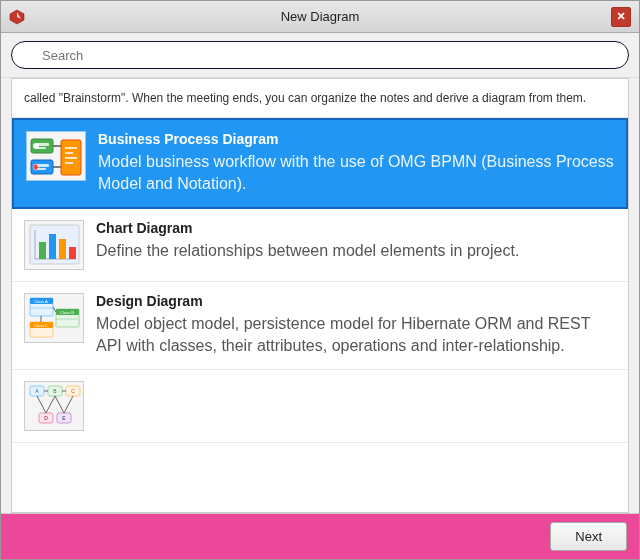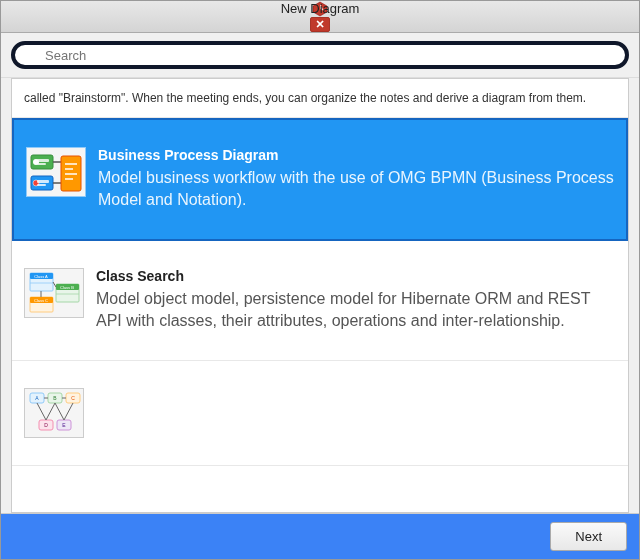--- a/index.html
+++ b/index.html
@@ -22,24 +22,23 @@
       display: flex;
       flex-direction: column;
       box-shadow: 2px 2px 8px rgba(0,0,0,0.4);
     }
     .title-bar {
       background: linear-gradient(to bottom, #e8e8e8, #d4d4d4);
       border-bottom: 1px solid #aaa;
       display: flex;
       align-items: center;
       justify-content: space-between;
-      padding: 0 20px;
+      padding: 0 8px;
       height: 32px;
       flex-shrink: 0;
-      flex-direction: column;
     }
     .title-bar-left {
       display: flex;
       align-items: center;
       gap: 6px;
     }
     .title-icon {
       width: 16px;
       height: 16px;
       display: flex;
@@ -76,21 +75,21 @@
     }
     .search-area {
       padding: 8px 10px;
       background: #f0f0f0;
       border-bottom: 1px solid #ddd;
       flex-shrink: 0;
     }
     .search-box {
       width: 100%;
       height: 28px;
-      border: 4px solid #0f172a;
+      border: 1px solid #0f172a;
       border-radius: 14px;
       padding: 0 12px 0 30px;
       font-size: 13px;
       background: white;
       color: #888;
       outline: none;
       position: relative;
     }
     .search-wrapper {
       position: relative;
@@ -119,21 +118,21 @@
     .top-text {
       padding: 10px 12px;
       font-size: 12px;
       color: #333;
       line-height: 1.5;
       border-bottom: 1px solid #e8e8e8;
     }
     .diagram-item {
       display: flex;
       align-items: flex-start;
-      padding: 27px 12px;
+      padding: 11px 12px;
       border-bottom: 1px solid #e8e8e8;
       cursor: pointer;
       gap: 12px;
     }
     .diagram-item.selected {
       background: #2196f3;
       border: 2px solid #1565c0;
     }
     .diagram-item.selected .item-title {
       color: white;
@@ -167,21 +166,21 @@
     .item-desc {
       font-size: 16px;
       color: #555;
       line-height: 1.4;
     }
     .footer {
       display: flex;
       justify-content: flex-end;
       padding: 8px 12px;
       gap: 6px;
-      background: #3b82f6;
+      background: #ec4899;
       border-top: 1px solid #ccc;
       flex-shrink: 0;
     }
     .btn {
       padding: 6px 24px;
       font-size: 13px;
       border: 1px solid #aaa;
       border-radius: 3px;
       background: linear-gradient(to bottom, #fafafa, #e8e8e8);
       cursor: pointer;
@@ -237,41 +236,58 @@
             <line x1="36" y1="24" x2="48" y2="24" stroke="white" stroke-width="1.5"></line>
             <line x1="36" y1="29" x2="44" y2="29" stroke="white" stroke-width="1.5"></line>
           </svg>
         </div>
         <div class="item-content">
           <div class="item-title">Business Process Diagram</div>
           <div class="item-desc">Model business workflow with the use of OMG BPMN (Business Process Model and Notation).</div>
         </div>
       </div>
 
+      <div class="diagram-item">
+        <div class="item-icon">
+          <svg width="55" height="45" viewBox="0 0 55 45">
+            <rect x="3" y="3" width="49" height="39" rx="1" fill="#e8f0fe" stroke="#aaa" stroke-width="0.5"></rect>
+            <line x1="8" y1="8" x2="8" y2="37" stroke="#aaa" stroke-width="1"></line>
+            <line x1="8" y1="37" x2="49" y2="37" stroke="#aaa" stroke-width="1"></line>
+            <rect x="12" y="20" width="7" height="17" fill="#4CAF50"></rect>
+            <rect x="22" y="12" width="7" height="25" fill="#2196F3"></rect>
+            <rect x="32" y="17" width="7" height="20" fill="#FF9800"></rect>
+            <rect x="42" y="25" width="7" height="12" fill="#F44336"></rect>
+          </svg>
+        </div>
+        <div class="item-content">
+          <div class="item-title">Chart Diagram</div>
+          <div class="item-desc">Define the relationships between model elements in project.</div>
+        </div>
+      </div>
 
       <div class="diagram-item">
         <div class="item-icon">
           <svg width="55" height="45" viewBox="0 0 55 45">
             <rect x="3" y="3" width="23" height="18" rx="1" fill="#e3f2fd" stroke="#90CAF9" stroke-width="1"></rect>
             <rect x="3" y="3" width="23" height="6" rx="1" fill="#2196F3"></rect>
             <text x="14" y="8" font-size="4" fill="white" text-anchor="middle">Class A</text>
             <line x1="3" y1="13" x2="26" y2="13" stroke="#90CAF9" stroke-width="0.8"></line>
             <rect x="29" y="14" width="23" height="18" rx="1" fill="#e8f5e9" stroke="#A5D6A7" stroke-width="1"></rect>
             <rect x="29" y="14" width="23" height="6" rx="1" fill="#4CAF50"></rect>
             <text x="40" y="19" font-size="4" fill="white" text-anchor="middle">Class B</text>
             <line x1="29" y1="24" x2="52" y2="24" stroke="#A5D6A7" stroke-width="0.8"></line>
             <rect x="3" y="27" width="23" height="15" rx="1" fill="#fff3e0" stroke="#FFCC80" stroke-width="1"></rect>
             <rect x="3" y="27" width="23" height="6" rx="1" fill="#FF9800"></rect>
             <text x="14" y="32" font-size="4" fill="white" text-anchor="middle">Class C</text>
             <line x1="26" y1="12" x2="29" y2="17" stroke="#666" stroke-width="1"></line>
             <line x1="14" y1="21" x2="14" y2="27" stroke="#666" stroke-width="1"></line>
           </svg>
         </div>
         <div class="item-content">
-          <div class="item-title">Class Search</div>
+          <div class="item-title">Design Diagram</div>
           <div class="item-desc">Model object model, persistence model for Hibernate ORM and REST API with classes, their attributes, operations and inter-relationship.</div>
         </div>
       </div>
 
       <div class="diagram-item">
         <div class="item-icon">
           <svg width="55" height="45" viewBox="0 0 55 45">
             <rect x="3" y="3" width="14" height="10" rx="2" fill="#e3f2fd" stroke="#90CAF9" stroke-width="1"></rect>
             <text x="10" y="10" font-size="5" fill="#1565C0" text-anchor="middle">A</text>
             <rect x="21" y="3" width="14" height="10" rx="2" fill="#e8f5e9" stroke="#A5D6A7" stroke-width="1"></rect>

